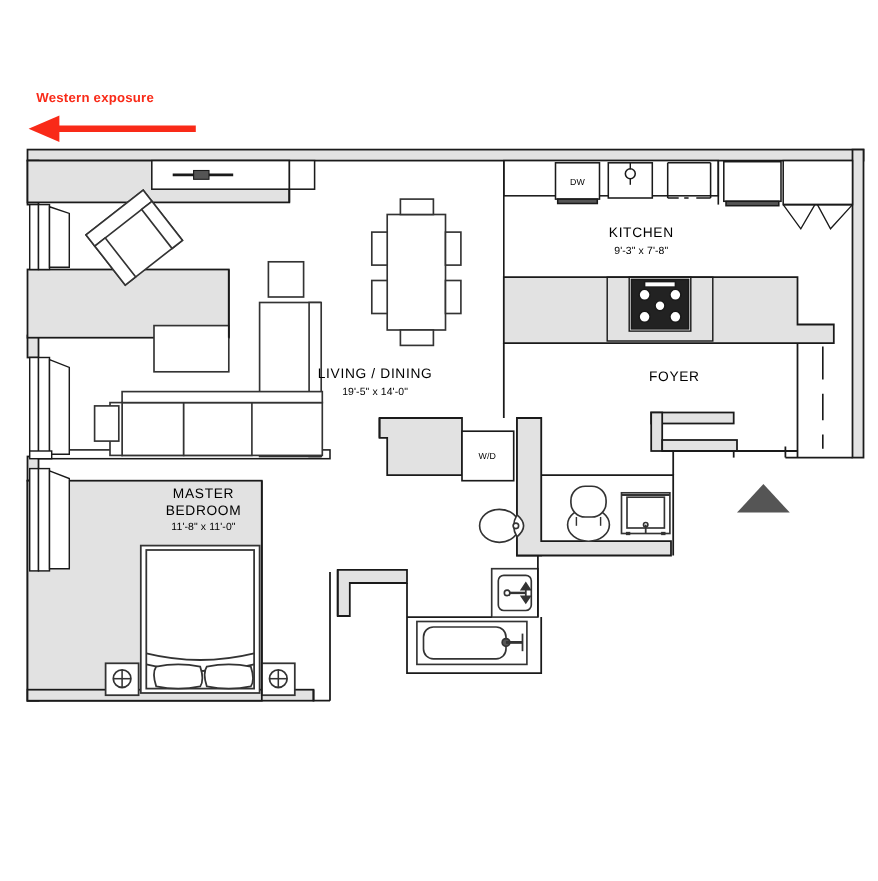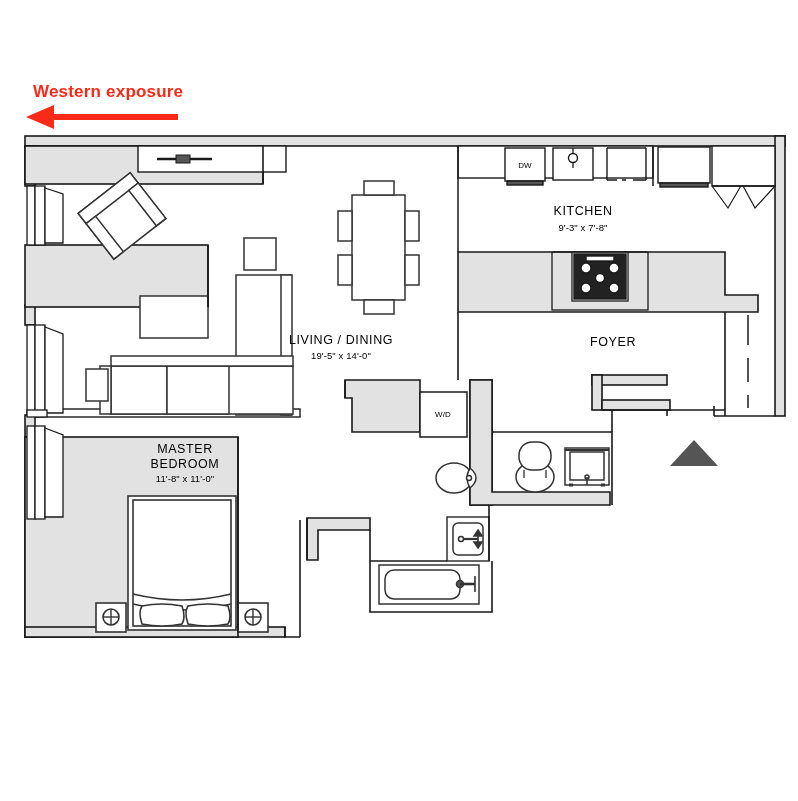--- a/index.html
+++ b/index.html
@@ -24,21 +24,21 @@
     top: 0;
     width: 798px;
     height: 801px;
     display: block;
   }
   .exposure-label {
     position: absolute;
     left: 33px;
     top: 82px;
     font-family: "Liberation Sans", sans-serif;
-    font-size: 17px;
+    font-size: 12px;
     font-weight: bold;
     color: #f92a18;
     letter-spacing: 0.2px;
     white-space: nowrap;
   }
   text {
     font-family: "Liberation Sans", sans-serif;
     fill: #000000;
   }
   .room-name {

